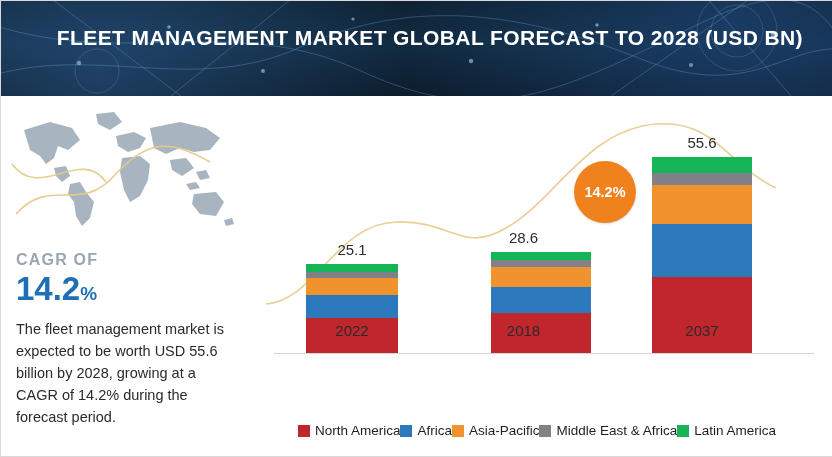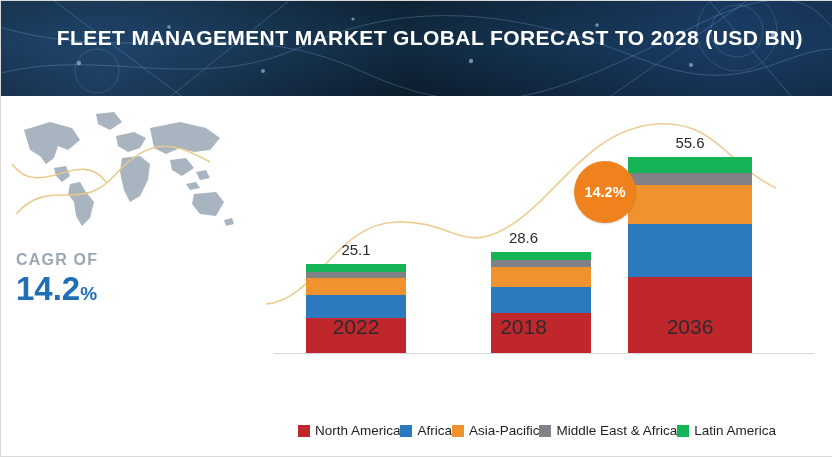--- a/index.html
+++ b/index.html
@@ -89,21 +89,21 @@
   .seg { width: 100%; }
   .bar-total {
     position: absolute; width: 120%; left: -10%;
     text-align: center;
     font-size: 15px; color: #2b2b2b;
   }
   .cat-label {
     position: absolute; bottom: 14px;
     width: 160%; left: -30%;
     text-align: center;
-    font-size: 21px; color: #2b2b2b;
+    font-size: 15px; color: #2b2b2b;
   }
 
   .cagr-bubble {
     position: absolute;
     width: 62px; height: 62px;
     border-radius: 50%;
     background: #f0821e;
     color: #ffffff;
     font-size: 14.5px;
     font-weight: bold;
@@ -184,57 +184,58 @@
         <g stroke="#e8c98a" stroke-width="1.6" fill="none" stroke-opacity="0.95">
           <path d="M6 108 C 40 70, 70 108, 104 70 S 160 34, 200 56"></path>
           <path d="M2 58 C 30 96, 70 40, 96 76"></path>
         </g>
       </svg>
     </div>
     <div class="cagr-label">CAGR OF</div>
     <div class="cagr-value">
       <span>14.2</span><span class="pct">%</span>
     </div>
+    <div class="desc">The fleet management market is expected to be worth USD 55.6 billion by 2028, growing at a CAGR of 14.2% during the forecast period.</div>
   </div>
 
   <div class="chart-area">
     <div class="plot">
 
       <svg class="ghost-line" width="562" height="295" viewBox="0 0 562 295">
         <path d="M10 200 C 60 196, 80 120, 140 118 C 196 116, 206 150, 250 124 C 300 96, 330 26, 400 20 C 460 16, 470 60, 520 84" fill="none" stroke="#e8c98a" stroke-width="1.6" stroke-opacity="0.9"></path>
       </svg>
 
       <div class="axis-line"></div>
 
-      <div class="bar-group" id="bar-0" style="left: 50px; width: 100px;">
+      <div class="bar-group" id="bar-0" style="left: 50px; width: 92px;">
           <div class="seg" style="height: 7.77333px; background: rgb(20, 180, 87);"></div>
           <div class="seg" style="height: 5.65333px; background: rgb(128, 130, 135);"></div>
           <div class="seg" style="height: 17.3133px; background: rgb(240, 146, 45);"></div>
           <div class="seg" style="height: 23.32px; background: rgb(45, 121, 189);"></div>
           <div class="seg" style="height: 34.6267px; background: rgb(192, 39, 45);"></div>
           <div class="bar-total" style="bottom: 94.6867px;">25.1</div>
           <div class="cat-label">2022</div>
         </div>
       <div class="bar-group" id="bar-1" style="left: 200px; width: 100px; padding-left: 35px;">
           <div class="seg" style="height: 8.48px; background: rgb(20, 180, 87);"></div>
           <div class="seg" style="height: 6.36px; background: rgb(128, 130, 135);"></div>
           <div class="seg" style="height: 19.7867px; background: rgb(240, 146, 45);"></div>
           <div class="seg" style="height: 26.8533px; background: rgb(45, 121, 189);"></div>
           <div class="seg" style="height: 39.5733px; background: rgb(192, 39, 45);"></div>
           <div class="bar-total" style="bottom: 107.053px;">28.6</div>
           <div class="cat-label">2018</div>
         </div>
-      <div class="bar-group" id="bar-2" style="left: 372px; width: 124px;">
+      <div class="bar-group" id="bar-2" style="left: 396px; width: 100px;">
           <div class="seg" style="height: 16.2533px; background: rgb(20, 180, 87);"></div>
           <div class="seg" style="height: 12.0133px; background: rgb(128, 130, 135);"></div>
           <div class="seg" style="height: 38.8667px; background: rgb(240, 146, 45);"></div>
           <div class="seg" style="height: 53px; background: rgb(45, 121, 189);"></div>
           <div class="seg" style="height: 76.32px; background: rgb(192, 39, 45);"></div>
           <div class="bar-total" style="bottom: 202.453px;">55.6</div>
-          <div class="cat-label">2036</div>
+          <div class="cat-label">2037</div>
         </div>
 
       <div class="cagr-bubble" id="cagr-bubble" style="left: 318px; top: 57px;">14.2%</div>
     </div>
 
     <div class="legend" id="legend">
         <div class="legend-item">
           <span class="legend-swatch" style="background: rgb(192, 39, 45);"></span>
           <span>North America</span>
         </div>

